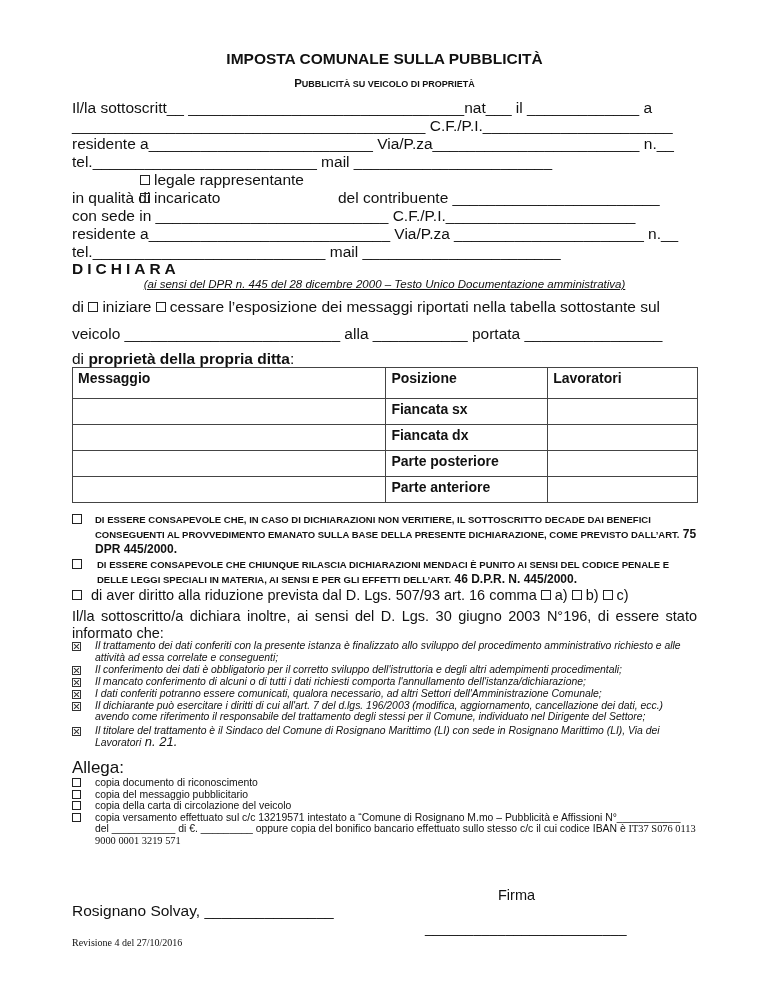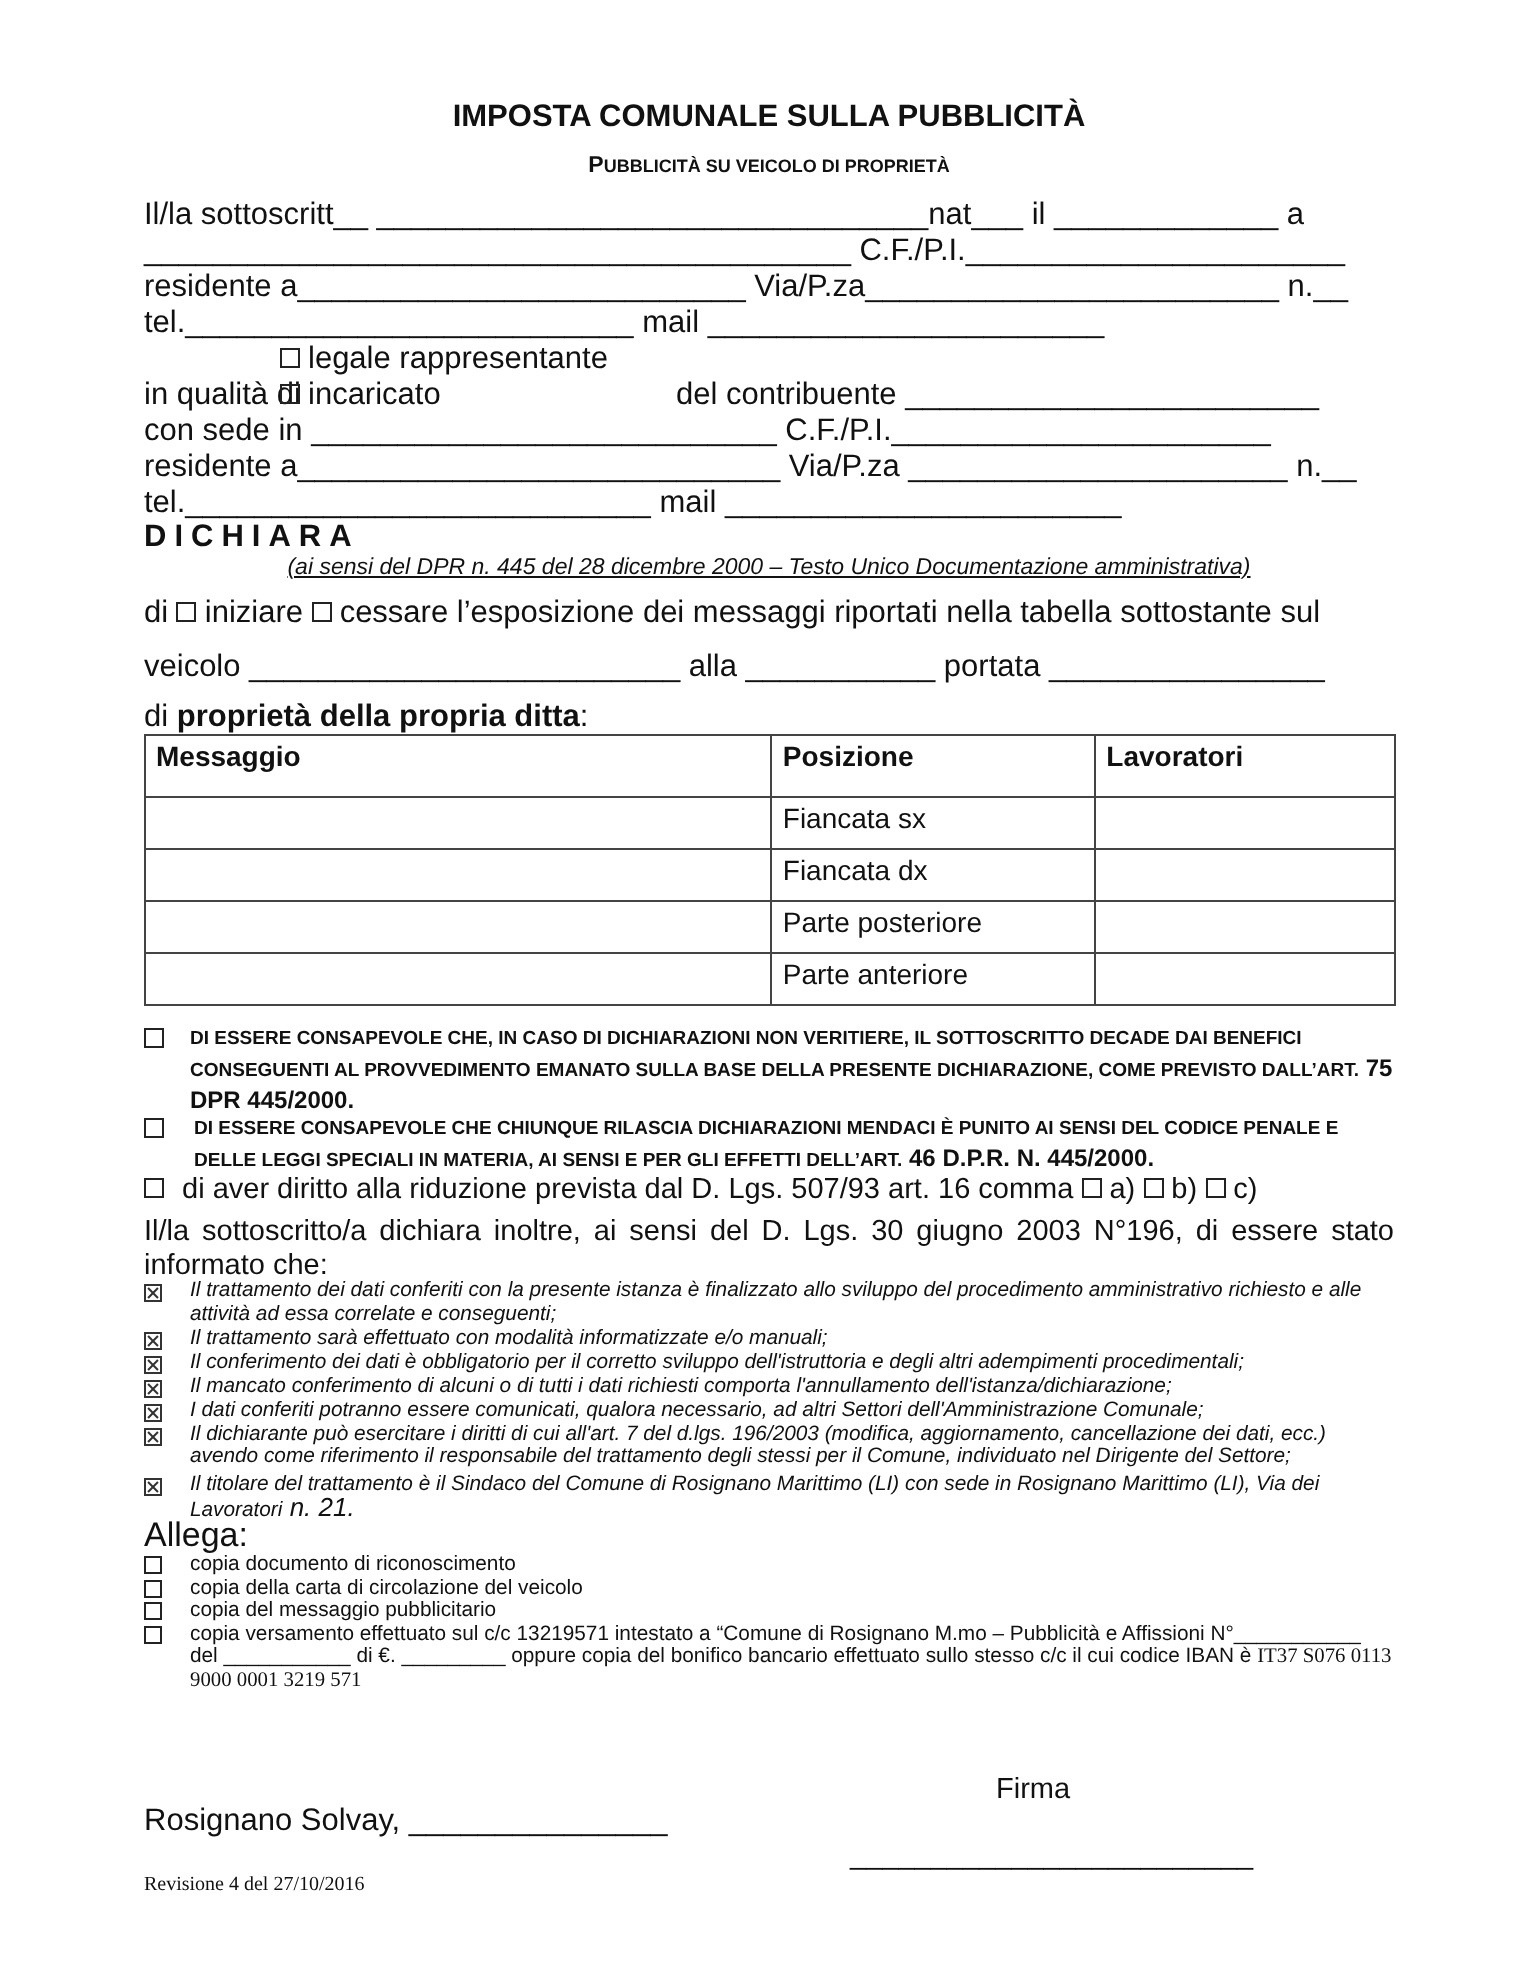--- a/index.html
+++ b/index.html
@@ -12,21 +12,21 @@
   .line { font-size: 15.5px; line-height: 18px; }
   .box { display: inline-block; width: 10px; height: 10px; border: 1px solid #222; vertical-align: 0px; margin-right: 4px; box-sizing: border-box; }
   .box.small { width: 9px; height: 9px; }
   .xbox { display: inline-block; width: 9px; height: 9px; border: 1px solid #333; box-sizing: border-box; position: relative; background: #fff; }
   .xbox::before, .xbox::after { content: ""; position: absolute; left: 0px; top: 3px; width: 7px; height: 1px; background: #333; }
   .xbox::before { transform: rotate(45deg); }
   .xbox::after { transform: rotate(-45deg); }
   .dichiara { top: 260px; left: 0; width: 625px; text-align: left; font-weight: bold; font-size: 15.5px; letter-spacing: 4px; }
   .dpr { top: 278px; left: 0; width: 625px; text-align: center; font-style: italic; font-size: 11.5px; text-decoration: underline; }
   table.msg { position: absolute; left: 0; top: 367px; width: 626px; border-collapse: collapse; font-size: 14px; }
-  table.msg td, table.msg th { border: 1px solid #444; padding: 2px 5px; text-align: left; vertical-align: top; height: 21px; }
+  table.msg td, table.msg th { border: 1px solid #444; padding: 2px 5px; text-align: left; vertical-align: top; height: 21px; font-weight: bold; }
   table.msg th { font-weight: bold; font-size: 14px; height: 26px; }
   .caps { font-size: 9.5px; font-weight: bold; line-height: 15px; white-space: normal; }
   .caps .big { font-size: 12px; }
   .info-list { position: absolute; left: 0; top: 640px; width: 625px; font-size: 10.4px; font-style: italic; }
   .info-item { position: relative; padding-left: 23px; line-height: 11.5px; margin-bottom: 0.5px; }
   .info-item .xbox { position: absolute; left: 0; top: 2px; }
   .allega-list { position: absolute; left: 0; top: 777px; width: 625px; font-size: 10.4px; }
   .allega-item { position: relative; padding-left: 23px; line-height: 11.5px; }
   .allega-item .box { position: absolute; left: 0; top: 1px; }
   .serif { font-family: "Liberation Serif", serif; }
@@ -111,33 +111,32 @@
     <span class="box" style="margin-right:9px;"></span><span>di aver diritto alla riduzione prevista dal D. Lgs. 507/93 art. 16 comma</span>
     <span class="box"></span><span>a)</span>
     <span class="box"></span><span>b)</span>
     <span class="box"></span><span>c)</span>
   </div>
 
   <div class="abs" style="top:608px; left:0; width:625px; white-space:normal; font-size:14.5px; line-height:16.5px; text-align:justify;">Il/la sottoscritto/a dichiara inoltre, ai sensi del D. Lgs. 30 giugno 2003 N°196, di essere stato informato che:</div>
 
   <div class="info-list">
     <div class="info-item"><span class="xbox"></span><span>Il trattamento dei dati conferiti con la presente istanza è finalizzato allo sviluppo del procedimento amministrativo richiesto e alle attività ad essa correlate e conseguenti;</span></div>
-    <div class="info-item"><span class="xbox"></span><span>Il trattamento sarà effettuato con modalità informatizzate e/o manuali;</span></div>
     <div class="info-item"><span class="xbox"></span><span>Il conferimento dei dati è obbligatorio per il corretto sviluppo dell'istruttoria e degli altri adempimenti procedimentali;</span></div>
     <div class="info-item"><span class="xbox"></span><span>Il mancato conferimento di alcuni o di tutti i dati richiesti comporta l'annullamento dell'istanza/dichiarazione;</span></div>
     <div class="info-item"><span class="xbox"></span><span>I dati conferiti potranno essere comunicati, qualora necessario, ad altri Settori dell'Amministrazione Comunale;</span></div>
     <div class="info-item"><span class="xbox"></span><span>Il dichiarante può esercitare i diritti di cui all'art. 7 del d.lgs. 196/2003 (modifica, aggiornamento, cancellazione dei dati, ecc.) avendo come riferimento il responsabile del trattamento degli stessi per il Comune, individuato nel Dirigente del Settore;</span></div>
     <div class="info-item" style="margin-top:2px;"><span class="xbox"></span><span>Il titolare del trattamento è il Sindaco del Comune di Rosignano Marittimo (LI) con sede in Rosignano Marittimo (LI), Via dei Lavoratori</span><span style="font-size:13px;"> n. 21.</span></div>
   </div>
 
   <div class="abs" style="top:758px; left:0; font-size:17px;">Allega:</div>
   <div class="allega-list">
     <div class="allega-item"><span class="box small"></span><span>copia documento di riconoscimento</span></div>
+    <div class="allega-item"><span class="box small"></span><span>copia del messaggio pubblicitario</span></div>
     <div class="allega-item"><span class="box small"></span><span>copia della carta di circolazione del veicolo</span></div>
-    <div class="allega-item"><span class="box small"></span><span>copia del messaggio pubblicitario</span></div>
     <div class="allega-item"><span class="box small"></span><span>copia versamento effettuato sul c/c 13219571 intestato a “Comune di Rosignano M.mo – Pubblicità e Affissioni N°___________ del ___________ di €. _________ oppure copia del bonifico bancario effettuato sullo stesso c/c il cui codice IBAN è </span><span class="serif">IT37 S076 0113 9000 0001 3219 571</span></div>
   </div>
 
   <div class="abs" style="top:887px; left:426px; font-size:14.5px;">Firma</div>
   <div class="abs" style="top:902px; left:0; font-size:15.5px;">Rosignano Solvay, _______________</div>
   <div class="abs" style="top:920px; left:353px; font-size:14.5px;">_________________________</div>
   <div class="abs footer" style="top:937px; left:0;">Revisione 4 del 27/10/2016</div>
 
 </div>
 

